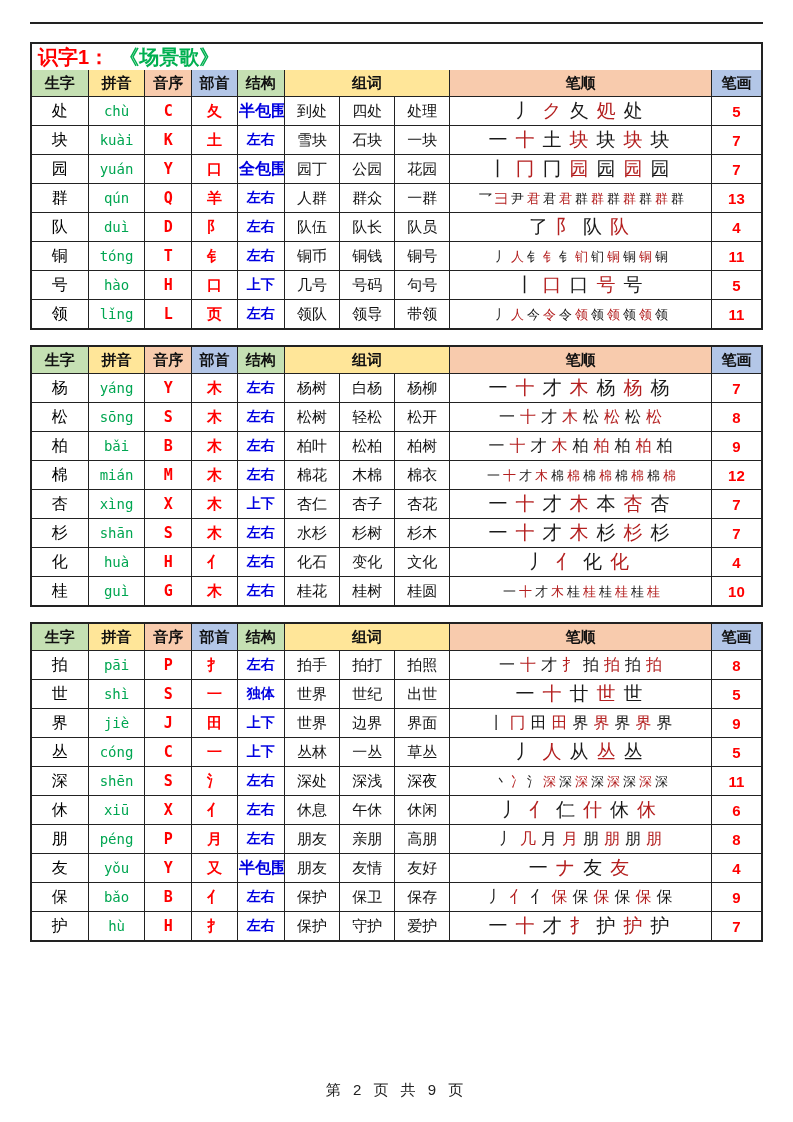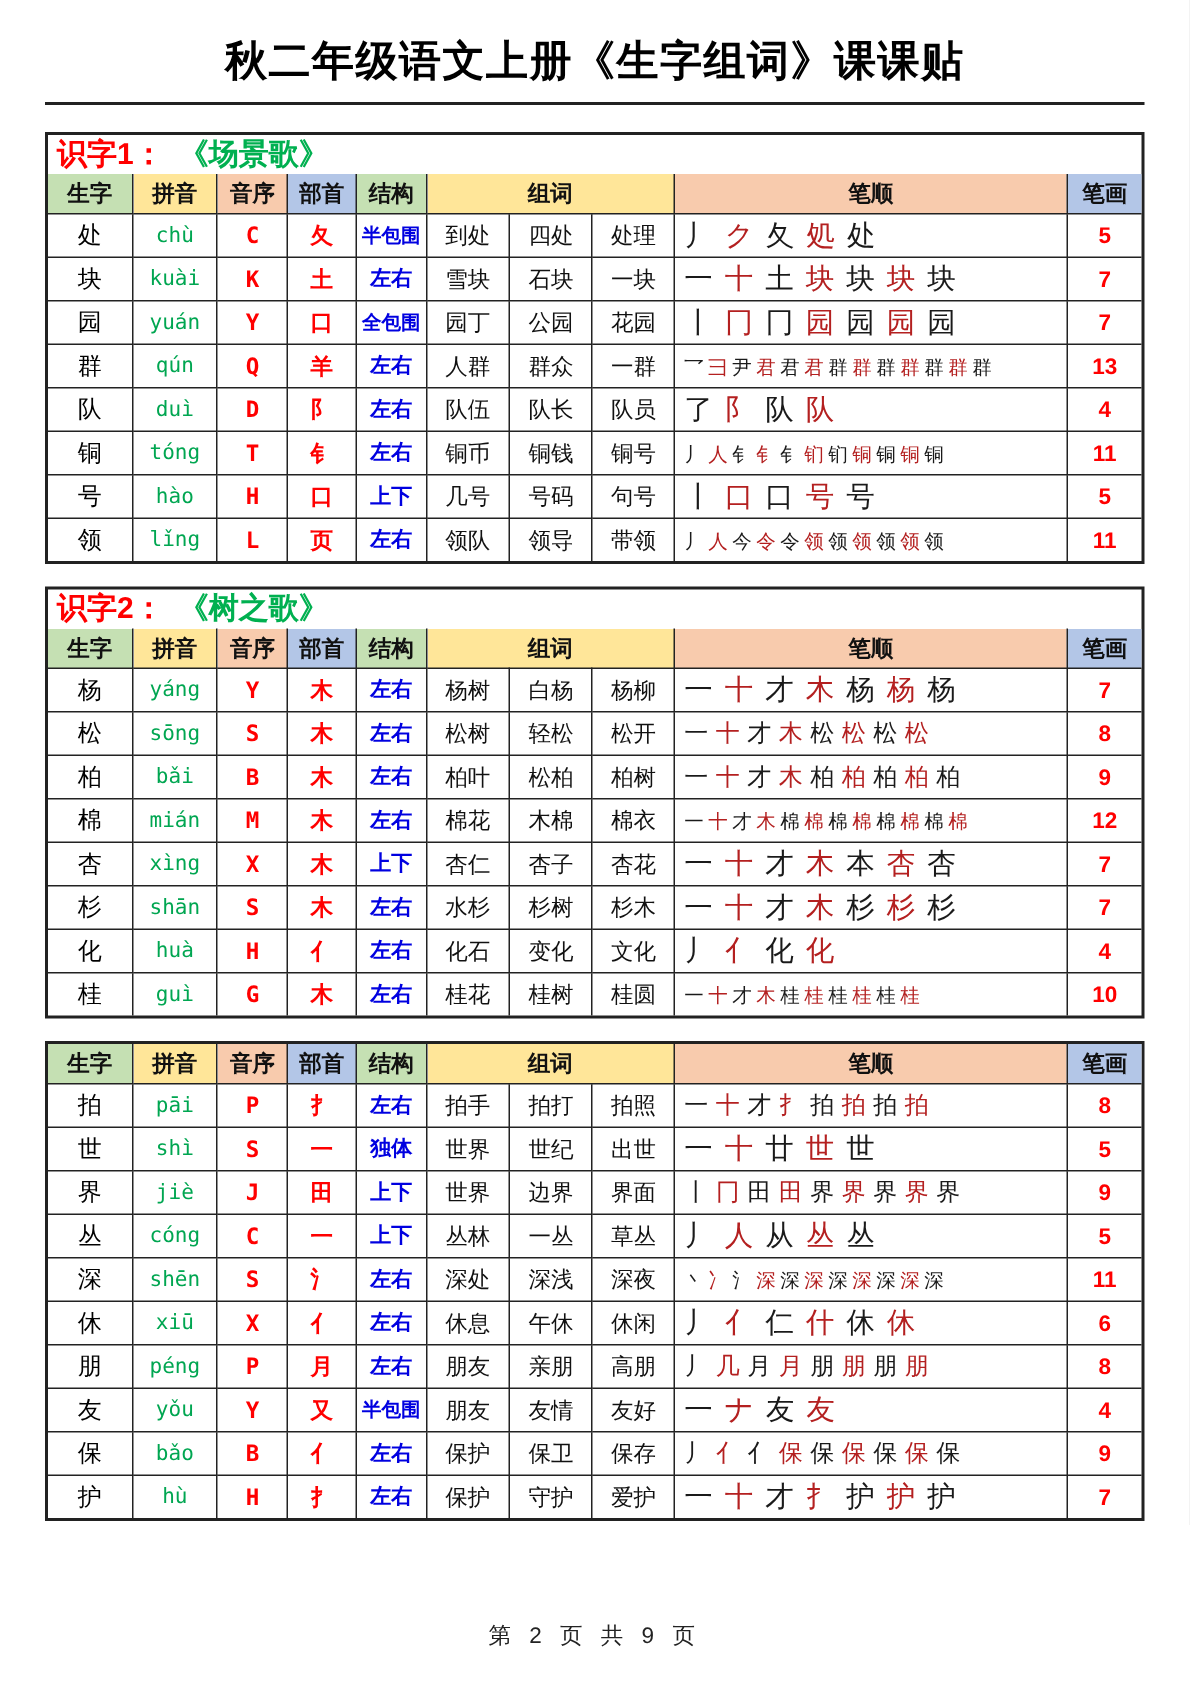--- a/index.html
+++ b/index.html
@@ -41,41 +41,40 @@
   .h-yellow{background:var(--c-yellow,#ffe699);}
   .h-peach{background:var(--c-peach,#f8cbad);margin-left:20px;}
   .h-blue{background:var(--c-blue,#b3c6e7);}
   .cell-char{font-size:16px;color:#000;}
   .cell-pinyin{font-family:"DejaVu Sans Mono", monospace;font-weight:normal;
     color:var(--t-green,#00a651);font-size:14px;}
   .cell-initial{font-weight:bold;color:var(--t-red,#ff0000);font-size:15px;
     font-family:"DejaVu Sans Mono", monospace;}
   .cell-radical{font-weight:bold;color:var(--t-red,#ff0000);font-size:15px;}
   .cell-structure{font-weight:bold;color:var(--t-blue,#0000e0);font-size:14px;}
-  .cell-structure.long{font-size:13px;}
+  .cell-structure.long{font-size:16px;}
   .cell-word{font-size:15px;}
-  .cell-strokes{text-align:left;padding-left:6px;
+  .cell-strokes{text-align:center;padding-left:6px;
     font-family:"DejaVu Serif", serif;}
   .step{display:inline-block;margin-right:8px;font-size:19px;line-height:1;}
   .mid .step{margin-right:5px;font-size:16px;}
   .dense .step{margin-right:3px;font-size:13px;}
   .step.even{color:#1a1a1a;}
   .step.odd{color:#b42020;}
   .cell-count{font-weight:bold;color:var(--t-red,#ff0000);font-size:15px;}
   .page-footer{
     position:absolute;left:0;bottom:22px;width:100%;
     text-align:center;font-family:Liberation Sans, sans-serif;
     font-size:15px;color:#222;letter-spacing:4px;
   }
 </style>
 </head>
 <body>
 
 <div class="page">
-  <h1 class="page-title">秋二年级语文上册《生字组词》课课贴</h1>
   <hr class="title-rule">
   <div id="sections">
       <div class="section">
         <div class="sec-title"><span class="sec-label">识字1：</span><span class="sec-book">《场景歌》</span></div>
         <table>
           <colgroup>
             <col style="width: 7.7%;">
             <col style="width: 7.8%;">
             <col style="width: 6.4%;">
             <col style="width: 6.3%;">
@@ -192,21 +191,20 @@
               <td class="cell-word">领队</td>
               <td class="cell-word">领导</td>
               <td class="cell-word">带领</td>
               <td class="cell-strokes dense"><span class="step even">丿</span><span class="step odd">人</span><span class="step even">今</span><span class="step odd">令</span><span class="step even">令</span><span class="step odd">领</span><span class="step even">领</span><span class="step odd">领</span><span class="step even">领</span><span class="step odd">领</span><span class="step even">领</span></td>
               <td class="cell-count">11</td>
             </tr>
           </tbody>
         </table>
       </div>
       <div class="section">
-        <div class="sec-title"><span class="sec-label">识字2：</span><span class="sec-book">《树之歌》</span></div>
         <table>
           <colgroup>
             <col style="width: 7.7%;">
             <col style="width: 7.8%;">
             <col style="width: 6.4%;">
             <col style="width: 6.3%;">
             <col style="width: 6.4%;">
             <col style="width: 7.6%;">
             <col style="width: 7.6%;">
             <col style="width: 7.5%;">

